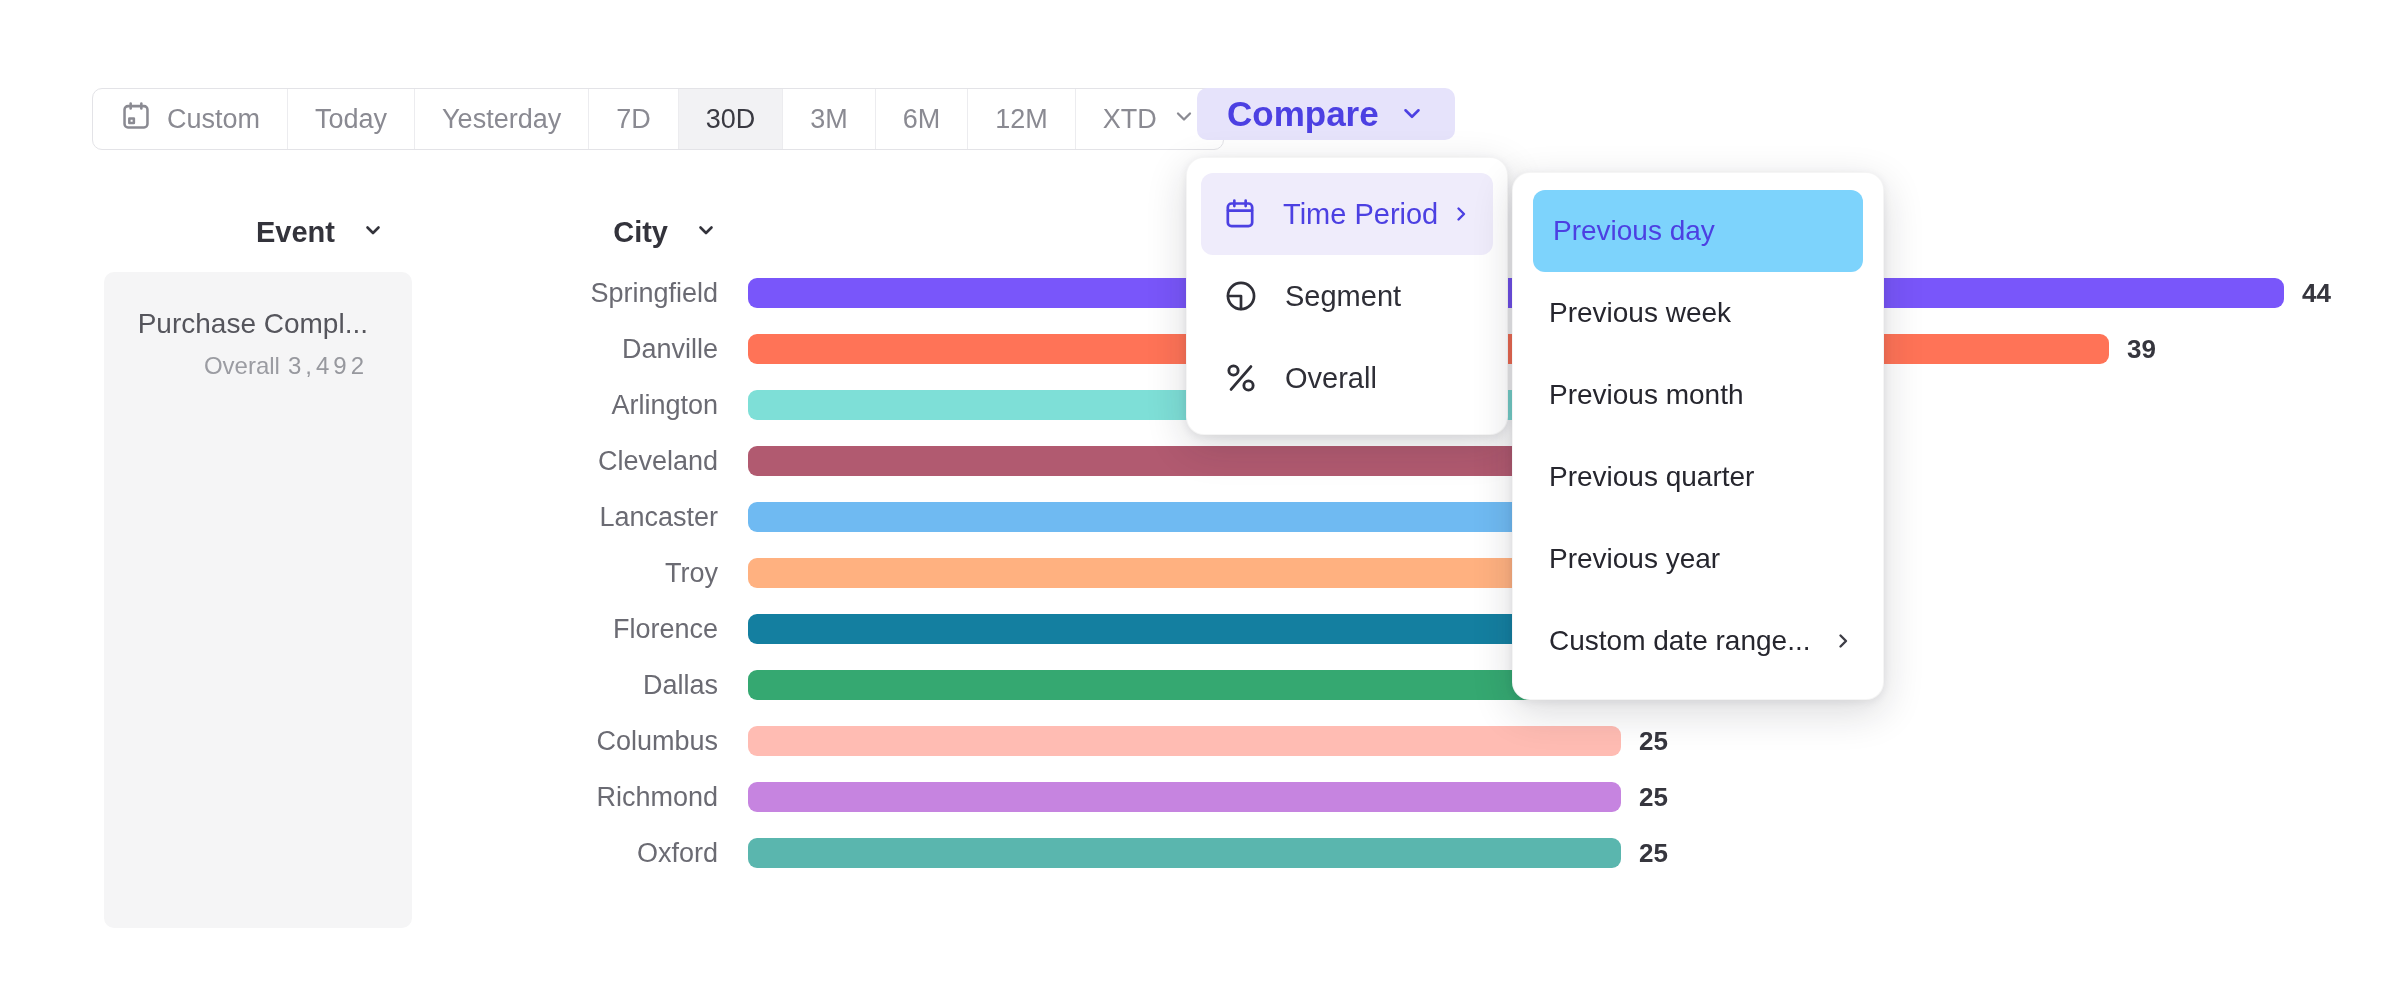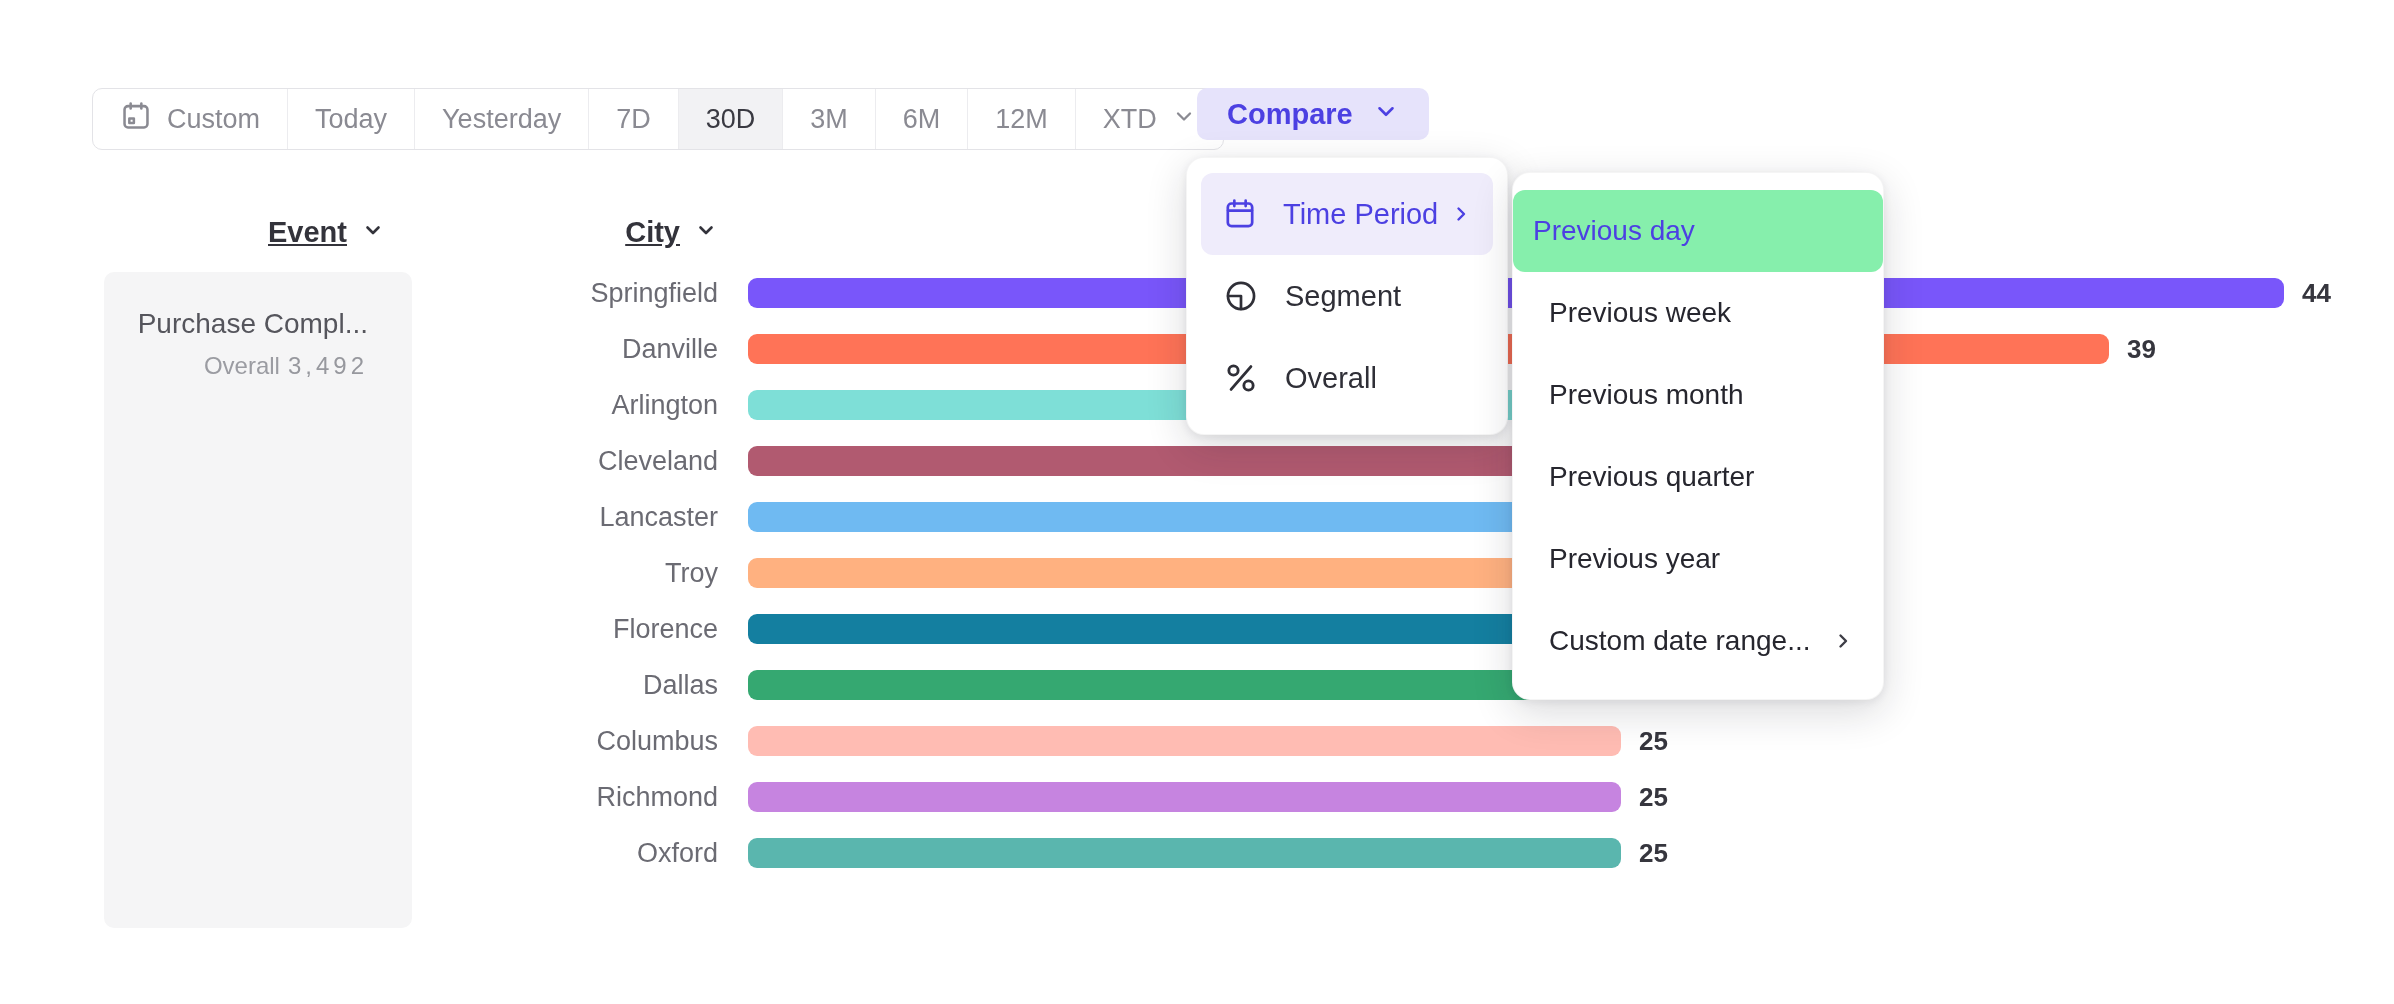--- a/index.html
+++ b/index.html
@@ -13,46 +13,46 @@
              background:#fff; overflow:hidden; }
   .tb-item { display:flex; align-items:center; gap:15px; padding:0 27px;
              font-size:27px; color:#8A8A92; border-left:1px solid #ECECEF;
              cursor:pointer; white-space:nowrap; }
   .tb-item:first-child { border-left:none; }
   .tb-item.selected { background:#F2F2F4; color:#3A3A42; font-weight:500; }
   .tb-item svg { flex:0 0 auto; }
 
   .compare-btn { position:absolute; left:1197px; top:88px; height:52px;
                  display:flex; align-items:center; gap:20px; padding:8px 30px;
-                 background:#E6E3FB; color:#4C40E2; font-size:29px; font-weight:600;
+                 background:#E6E3FB; color:#4C40E2; font-size:35px; font-weight:600;
                  border-radius:10px; cursor:pointer; }
 
   
   .menu { position:absolute; background:#fff; border-radius:18px;
           border:1px solid rgba(0,0,0,0.04);
           box-shadow:0 12px 40px rgba(25,25,40,0.16), 0 2px 8px rgba(25,25,40,0.07); }
   .menu-compare { left:1186px; top:157px; width:322px; padding:15px 14px; z-index:30; }
   .mi { height:82px; display:flex; align-items:center; gap:26px; padding:0 22px;
         border-radius:12px; font-size:29px; color:#2F2F37; position:relative;
         cursor:pointer; white-space:nowrap; }
   .mi.active { background:#EFECFB; color:#4C40E2; }
   .mi .chev-right { position:absolute; right:20px; display:flex; }
 
   .menu-timeperiod { left:1512px; top:172px; width:372px; padding:17px 0; z-index:40; }
   .mi2 { height:82px; display:flex; align-items:center; padding:0 36px;
          font-size:28px; color:#26262E; position:relative; cursor:pointer;
          white-space:nowrap; }
-  .mi2.active { background:#86efac; color:#4C40E2; border-radius:12px;
-                margin:0 0; padding:0 20px; font-weight:500; }
+  .mi2.active { background:#7dd3fc; color:#4C40E2; border-radius:12px;
+                margin:0 20px; padding:0 20px; font-weight:500; }
   .mi2 .chev-right { position:absolute; right:28px; display:flex; color:#3E3E46; }
 
   
   .col-header { position:absolute; top:216px; display:flex; align-items:center;
-                justify-content:flex-end; gap:14px; font-size:29px; font-weight:600;
-                color:#33333B; cursor:pointer;text-decoration:underline; }
+                justify-content:flex-end; gap:26px; font-size:29px; font-weight:600;
+                color:#33333B; cursor:pointer; }
   .hdr-event { left:104px; width:281px; }
   .hdr-city  { left:470px; width:248px; }
 
   
   .event-card { position:absolute; left:104px; top:272px; width:308px; height:656px;
                 background:#F5F5F6; border-radius:10px; cursor:pointer; }
   .event-card .inner { position:absolute; top:36px; left:28px; right:44px;
                        text-align:right; }
   .event-title { font-size:28px; color:#55555C; }
   .event-sub { margin-top:12px; font-size:24px; color:#9B9CA2; }

